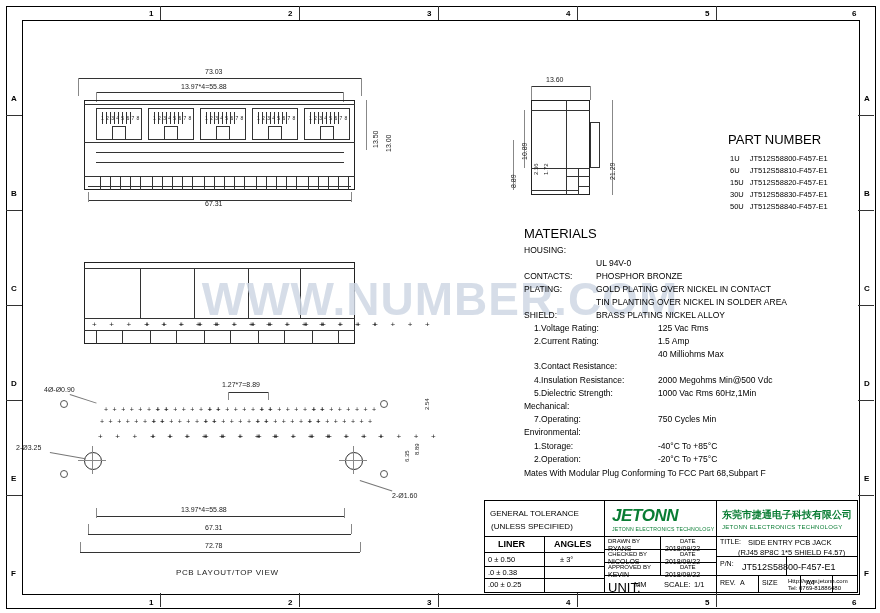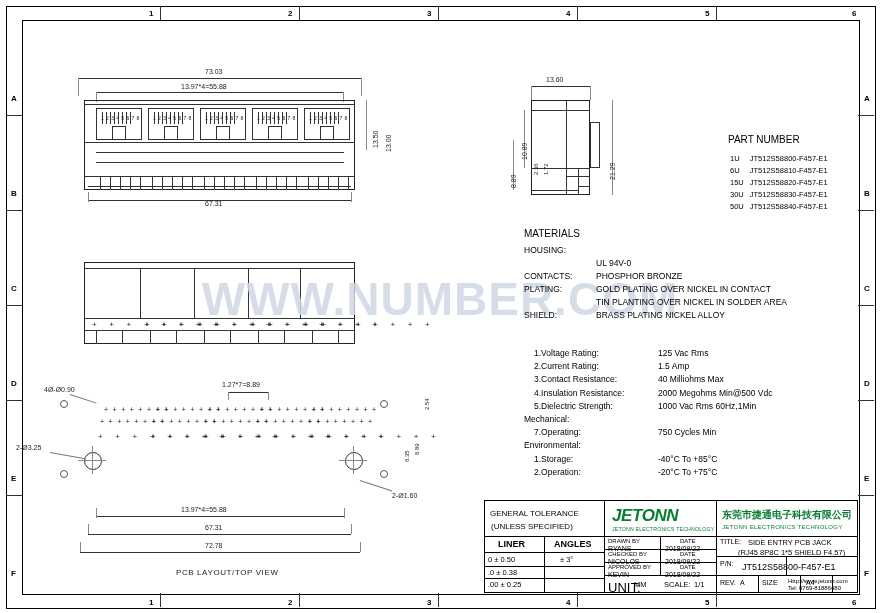--- a/index.html
+++ b/index.html
@@ -20,21 +20,21 @@
   .ln.v{width:1px;}
   .rect{position:absolute;border:1px solid #333;box-sizing:border-box;}
   .rect-l{position:absolute;border:1px solid #222;box-sizing:border-box;}
   .dim{position:absolute;font-size:7px;color:#222;white-space:nowrap;}
   .dimv{position:absolute;font-size:7px;color:#222;white-space:nowrap;transform:rotate(-90deg);transform-origin:left top;}
   .arrline{position:absolute;height:1px;background:#333;}
   .extline{position:absolute;width:1px;background:#888;}
 
   
   .txtblk{position:absolute;font-size:8.5px;line-height:11.5px;color:#000;}
-  .txtblk .hd{font-size:10px;}
+  .txtblk .hd{font-size:13px;}
   .pn-table{position:absolute;font-size:7.5px;line-height:10px;}
   .pn-table td{padding:0 4px 0 0;font-size:7.5px;}
 
   
   .tb{position:absolute;border:1px solid #000;box-sizing:border-box;}
   .tb-txt{position:absolute;font-size:7.5px;}
   .brand{font-family:"Liberation Sans",sans-serif;font-weight:bold;font-style:italic;}
   .green{color:#0a7d34;}
 </style>
 </head>
@@ -384,30 +384,30 @@
         <span style="width:72px;"></span>
         <span>TIN PLANTING OVER NICKEL IN SOLDER AREA</span>
       </div>
     <div style="display:flex;">
         <span style="width:72px;">SHIELD:</span>
         <span>BRASS PLATING NICKEL ALLOY</span>
       </div>
   </div>
 
   <div style="position:absolute;left:524px;top:322px;font-size:8.5px;line-height:13.2px;">
-    <div style="display:flex;padding-left:10px;margin-top:25px;">
+    <div style="display:flex;padding-left:10px;">
         <span style="width:124px;">1.Voltage Rating:</span>
         <span>125 Vac Rms</span>
       </div>
     <div style="display:flex;padding-left:10px;">
         <span style="width:124px;">2.Current Rating:</span>
         <span>1.5 Amp</span>
       </div>
     <div style="display:flex;padding-left:10px;">
-        <span style="width:124px;">3.Contact Resistance:</span>
+        <span style="width:124px;margin-top:12px;">3.Contact Resistance:</span>
         <span>40 Milliohms Max</span>
       </div>
     <div style="display:flex;padding-left:10px;">
         <span style="width:124px;">4.Insulation Resistance:</span>
         <span>2000 Megohms Min@500 Vdc</span>
       </div>
     <div style="display:flex;padding-left:10px;">
         <span style="width:124px;">5.Dielectric Strength:</span>
         <span>1000 Vac Rms 60Hz,1Min</span>
       </div>
@@ -418,20 +418,21 @@
       </div>
     <div>Environmental:</div>
     <div style="display:flex;padding-left:10px;">
         <span style="width:124px;">1.Storage:</span>
         <span>-40°C To +85°C</span>
       </div>
     <div style="display:flex;padding-left:10px;">
         <span style="width:124px;">2.Operation:</span>
         <span>-20°C To +75°C</span>
       </div>
+    <div style="margin-top:1px;">Mates With Modular Plug Conforming To FCC Part 68,Subpart F</div>
   </div>
 
   <div>
 
     <div class="tb" style="left:484px;top:500px;width:374px;height:93px;"></div>
 
     <div class="ln v" style="left:604px;top:500px;height:93px;background:#000;"></div>
     <div class="ln v" style="left:716px;top:500px;height:93px;background:#000;"></div>
 
     <div class="ln h" style="left:484px;top:536px;width:120px;background:#000;"></div>

